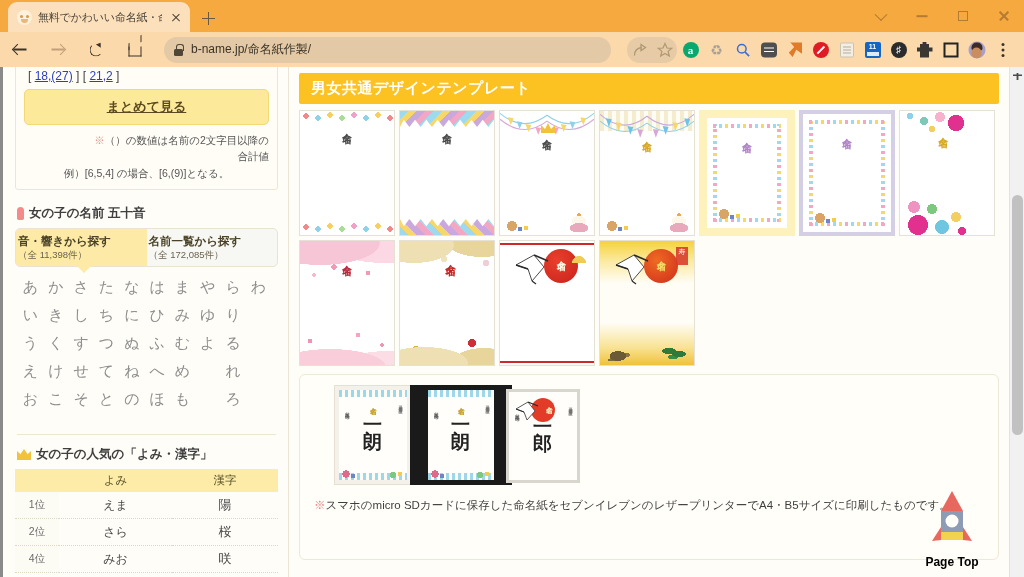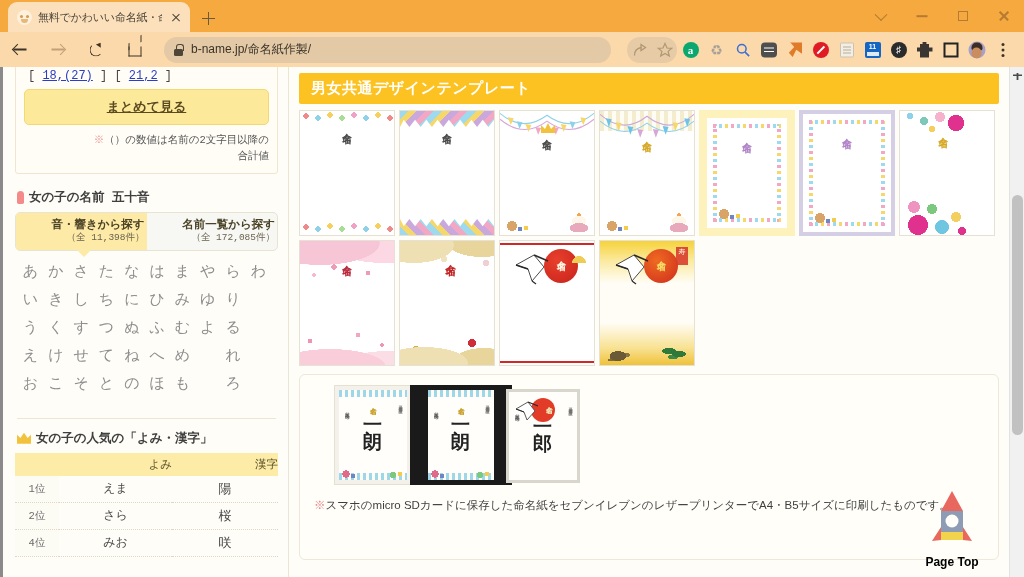--- a/index.html
+++ b/index.html
@@ -216,21 +216,21 @@
   }
   .page {
     position: absolute; left: 0; top: 0; width: 1009px; height: 510px;
     background: #fffdf7; display: flex;
   }
   .edge-left { width: 3px; flex: 0 0 3px; background: #8a8a8a; }
 
   
   .sidebar {
     width: 285px; flex: 0 0 285px; padding: 0 10px 8px 12px; position: relative;
-    font-size: 12px; color: #4a4a4a; overflow: hidden; font-family: Liberation Mono, monospace;
+    font-size: 12px; color: #4a4a4a; overflow: hidden;
   }
   .sb-links { padding: 1px 4px 6px 4px; font-size: 12px; color: #444; }
   .sb-links a { color: #2b3fc4; text-decoration: underline; }
   .sb-panel {
     border: 1px solid #eee6cf; background: #fffdf6; border-radius: 3px;
     padding: 9px 8px 8px; margin: 0 0 12px;
   }
   .btn-matome {
     display: block; width: 100%; background: #fde99a; border: 1px solid #f3d876;
     border-radius: 5px; text-align: center; padding: 8px 0; font-size: 13px;
@@ -254,21 +254,21 @@
   .ico-crown {
     width: 14px; height: 11px; flex: 0 0 14px; background: #f2c23c;
     clip-path: polygon(0 100%,100% 100%,100% 18%,76% 48%,50% 0,24% 48%,0 18%);
   }
 
   .tabs2 {
     display: flex; border: 1px solid #e9e4d2; border-radius: 5px; overflow: hidden;
     background: #f7f7f3;
   }
   .tab2 {
-    flex: 1 1 50%; text-align: right; padding: 5px 2px 5px; line-height: 1.3;
+    flex: 1 1 50%; text-align: left; padding: 5px 2px 5px; line-height: 1.3;
   }
   .tab2.active { background: #fdeaa6; }
   .tab2 .t2a { font-size: 11.5px; color: #4a4226; font-weight: bold; }
   .tab2 .t2b { font-size: 9.5px; color: #6a6350; }
   .tabs2-notch { position: relative; height: 7px; }
   .tabs2-notch::after {
     content: ""; position: absolute; left: 62px; top: -1px;
     border-left: 7px solid transparent; border-right: 7px solid transparent;
     border-top: 7px solid #fdeaa6;
   }
@@ -280,21 +280,21 @@
     display: flex; justify-content: space-between; padding: 0 8px 0 4px;
     margin-bottom: 9px;
   }
   .kana-row span {
     font-size: 15px; color: #8e8e8e; width: 19px; text-align: center;
   }
 
   .rank-table { width: 100%; border-collapse: collapse; font-size: 12px; }
   .rank-table th {
     background: #fdeca8; color: #5b5228; font-weight: normal; font-size: 11.5px;
-    padding: 4px 0; text-align: right;
+    padding: 4px 0; text-align: center;
   }
   .rank-table th.c0 { width: 44px; }
   .rank-table td {
     padding: 4px 0; text-align: center; color: #4a4a4a;
     border-bottom: 1px dotted #ddd8c6;
   }
   .rank-table td.c0 { font-size: 10.5px; color: #6a6a6a; background: #fcfbf4; }
   .rank-table td.c2 { font-size: 13px; }
 
   .sb-divider { border-top: 1px solid #ece6d4; margin: 6px 2px 8px; }
@@ -681,20 +681,21 @@
 
       <div class="sidebar">
         <div class="sb-panel" style="margin-top:-14px;padding-top:14px;">
           <div class="sb-links">
             <span>[ </span><a href="#">18,(27)</a><span> ] [ </span><a href="#">21,2</a><span> ]</span>
           </div>
           <a class="btn-matome" href="#">まとめて見る</a>
           <div class="note">
             <span class="ast">※</span><span>（）の数値は名前の2文字目以降の</span><br>
             <span>合計値</span><br>
+            <span class="note-l" style="display:block;text-align:center">例）[6,5,4] の場合、[6,(9)]となる。</span>
           </div>
         </div>
 
         <div class="sec-title">
           <span class="ico-pin"></span>
           <span>女の子の名前 五十音</span>
         </div>
 
         <div class="tabs2">
           <div class="tab2 active">

